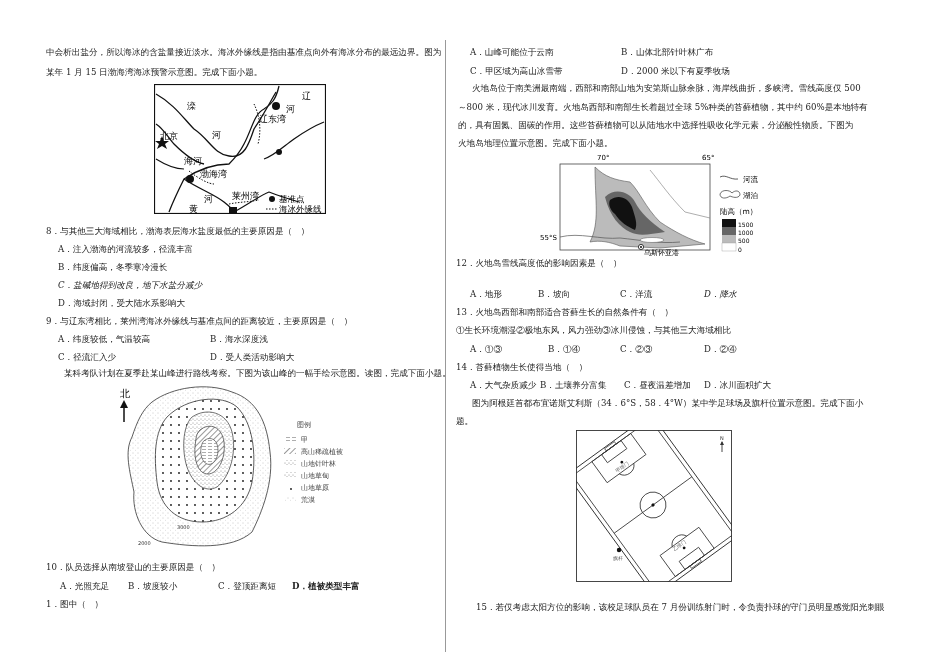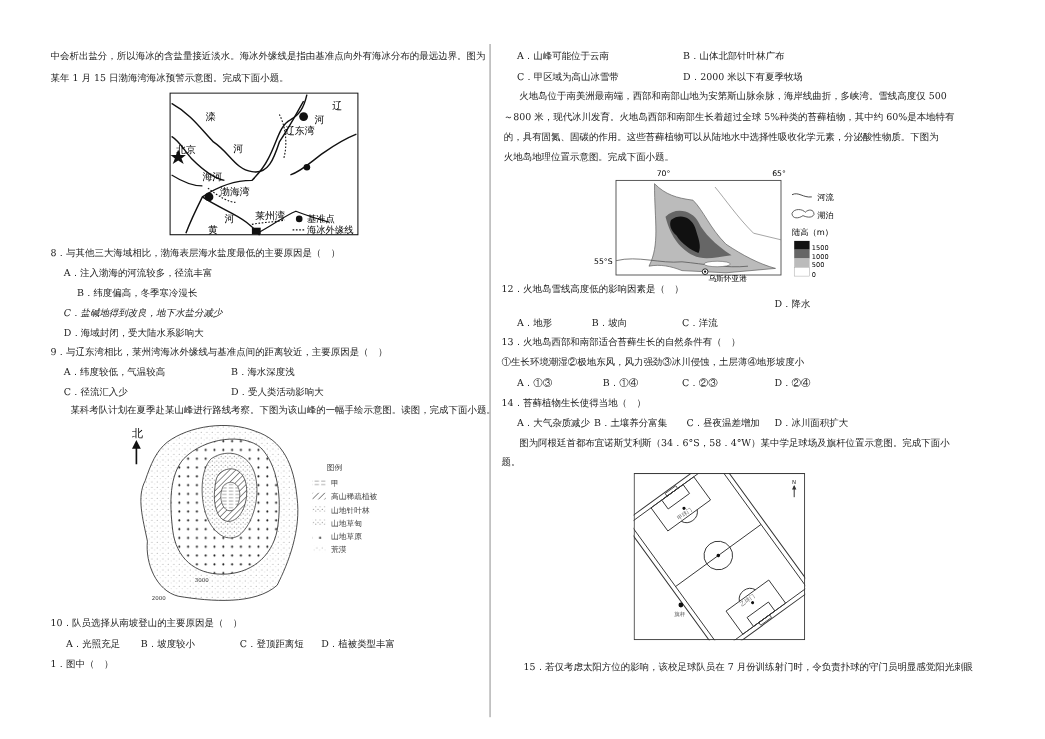--- a/index.html
+++ b/index.html
@@ -48,21 +48,21 @@
     <circle cx="118" cy="115" r="3" fill="#111"></circle>
     <text x="125" y="118" font-size="8.5">基准点</text>
     <line x1="112" y1="125" x2="123" y2="125" stroke="#111" stroke-width="1.2" stroke-dasharray="1.5,1.5"></line>
     <text x="125" y="128" font-size="8.5">海冰外缘线</text>
   </svg>
 </div>
 
 <div>
   <div class="line" style="left:46px;top:225px;">8．与其他三大海域相比，渤海表层海水盐度最低的主要原因是（　）</div>
   <div class="line" style="left:58px;top:243px;text-align:center;">A．注入渤海的河流较多，径流丰富</div>
-  <div class="line" style="left:58px;top:261px;margin-left:12px;">B．纬度偏高，冬季寒冷漫长</div>
+  <div class="line" style="left:58px;top:261px;">B．纬度偏高，冬季寒冷漫长</div>
   <div class="line" style="left:58px;top:279px;font-style:italic;">C．盐碱地得到改良，地下水盐分减少</div>
   <div class="line" style="left:58px;top:297px;">D．海域封闭，受大陆水系影响大</div>
 </div>
 
 <div>
   <div class="line" style="left:46px;top:315px;">9．与辽东湾相比，莱州湾海冰外缘线与基准点间的距离较近，主要原因是（　）</div>
   <div class="line" style="left:58px;top:333px;">A．纬度较低，气温较高</div>
   <div class="line" style="left:210px;top:333px;">B．海水深度浅</div>
   <div class="line" style="left:58px;top:351px;">C．径流汇入少</div>
   <div class="line" style="left:210px;top:351px;">D．受人类活动影响大</div>
@@ -119,21 +119,21 @@
     <rect x="172" y="114" width="12" height="6" fill="url(#desert)"></rect>
     <text x="189" y="120" font-size="7" fill="#444">荒漠</text>
   </svg>
 </div>
 
 <div>
   <div class="line" style="left:46px;top:561px;">10．队员选择从南坡登山的主要原因是（　）</div>
   <div class="line" style="left:60px;top:580px;">A．光照充足</div>
   <div class="line" style="left:128px;top:580px;">B．坡度较小</div>
   <div class="line" style="left:218px;top:580px;">C．登顶距离短</div>
-  <div class="line" style="left:292px;top:580px;">D．植被类型丰富</div>
+  <div class="line" style="left:292px;top:580px;font-weight:bold;">D．植被类型丰富</div>
 </div>
 <div class="line" style="left:46px;top:598px;">1．图中（　）</div>
 
 <div class="divider"></div>
 
 <div>
   <div class="line" style="left:470px;top:46px;">A．山峰可能位于云南</div>
   <div class="line" style="left:621px;top:46px;">B．山体北部针叶林广布</div>
   <div class="line" style="left:470px;top:65px;">C．甲区域为高山冰雪带</div>
   <div class="line" style="left:621px;top:65px;">D．2000 米以下有夏季牧场</div>
@@ -173,26 +173,26 @@
     <text x="198" y="91" font-size="6">500</text>
     <text x="198" y="100" font-size="6">0</text>
   </svg>
 </div>
 
 <div>
   <div class="line" style="left:456px;top:257px;">12．火地岛雪线高度低的影响因素是（　）</div>
   <div class="line" style="left:470px;top:288px;text-align:center;">A．地形</div>
   <div class="line" style="left:538px;top:288px;">B．坡向</div>
   <div class="line" style="left:620px;top:288px;">C．洋流</div>
-  <div class="line" style="left:704px;top:271px;">D．降水</div>
+  <div class="line" style="left:704px;top:288px;font-style:italic;">D．降水</div>
 </div>
 
 <div>
   <div class="line" style="left:456px;top:306px;">13．火地岛西部和南部适合苔藓生长的自然条件有（　）</div>
-  <div class="line" style="left:456px;top:324px;">①生长环境潮湿②极地东风，风力强劲③冰川侵蚀，土层薄④地形坡度小</div>
+  <div class="line" style="left:456px;top:324px;">①生长环境潮湿②极地东风，风力强劲③冰川侵蚀，与其他三大海域相比</div>
   <div class="line" style="left:470px;top:343px;">A．①③</div>
   <div class="line" style="left:548px;top:343px;">B．①④</div>
   <div class="line" style="left:620px;top:343px;">C．②③</div>
   <div class="line" style="left:704px;top:343px;">D．②④</div>
 </div>
 
 <div>
   <div class="line" style="left:456px;top:361px;">14．苔藓植物生长使得当地（　）</div>
   <div class="line" style="left:470px;top:379px;">A．大气杂质减少</div>
   <div class="line" style="left:540px;top:379px;">B．土壤养分富集</div>

